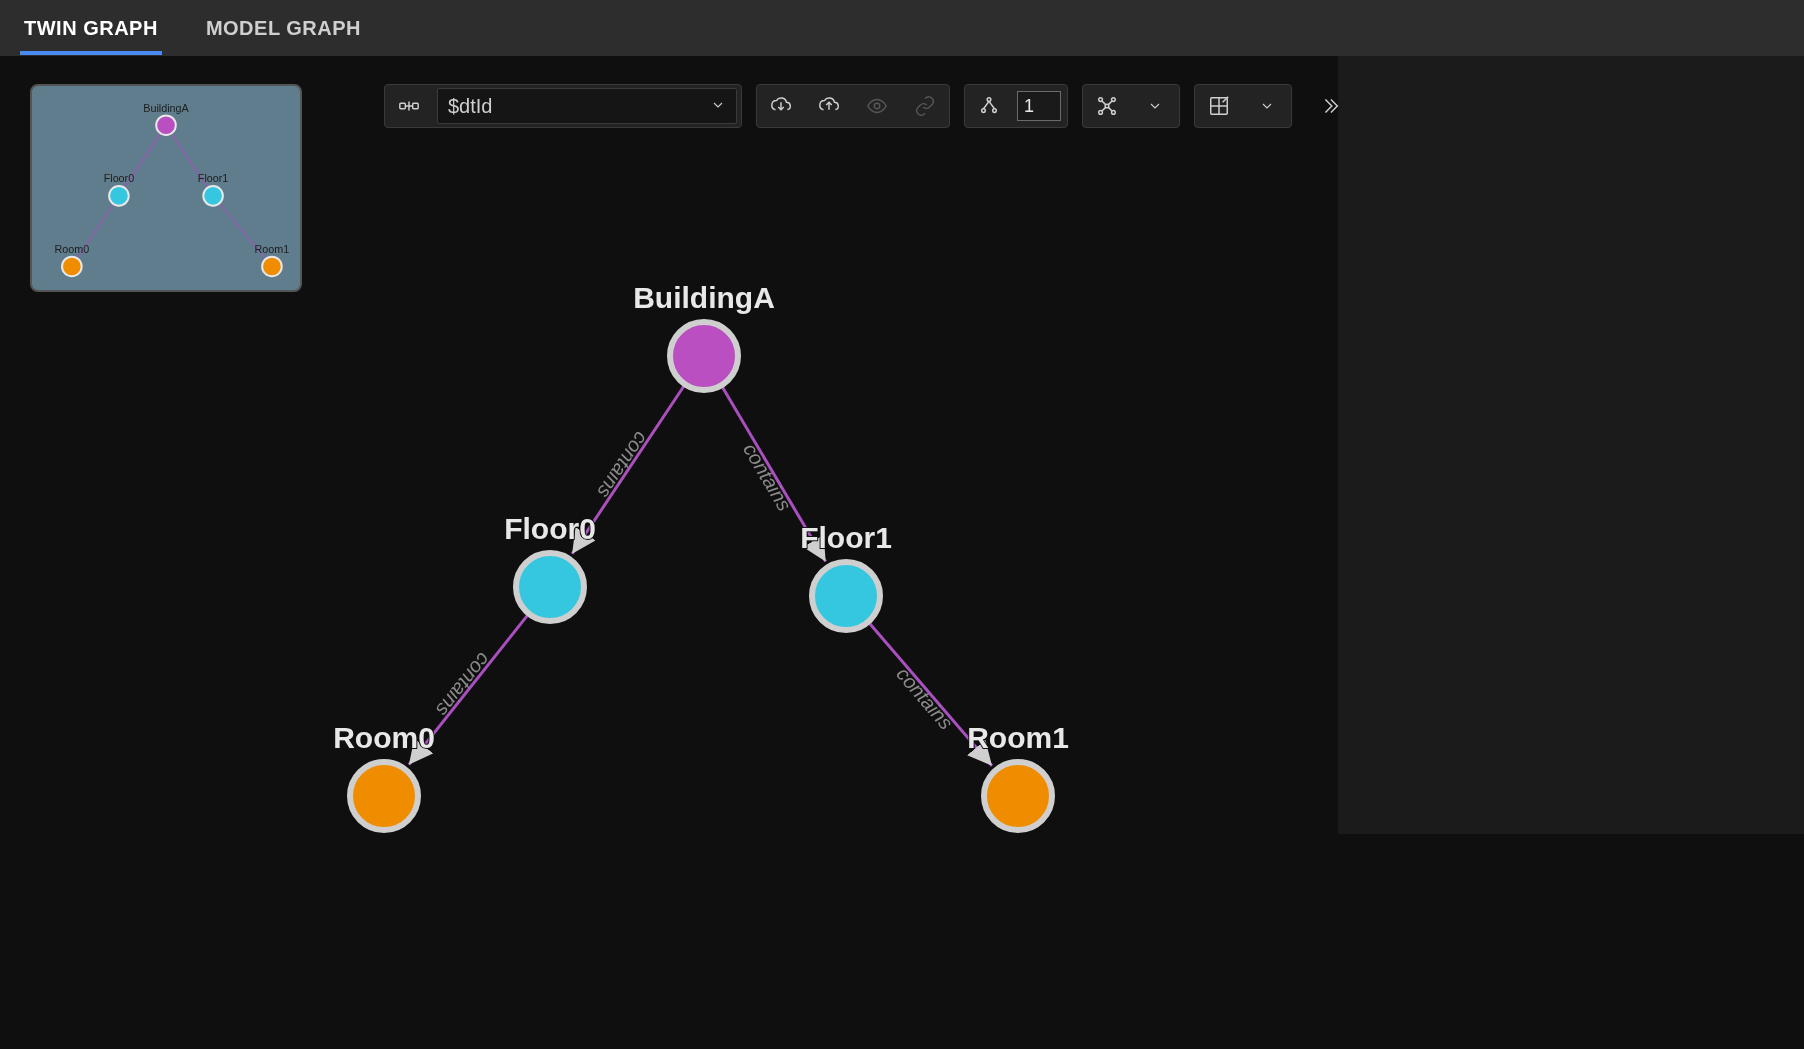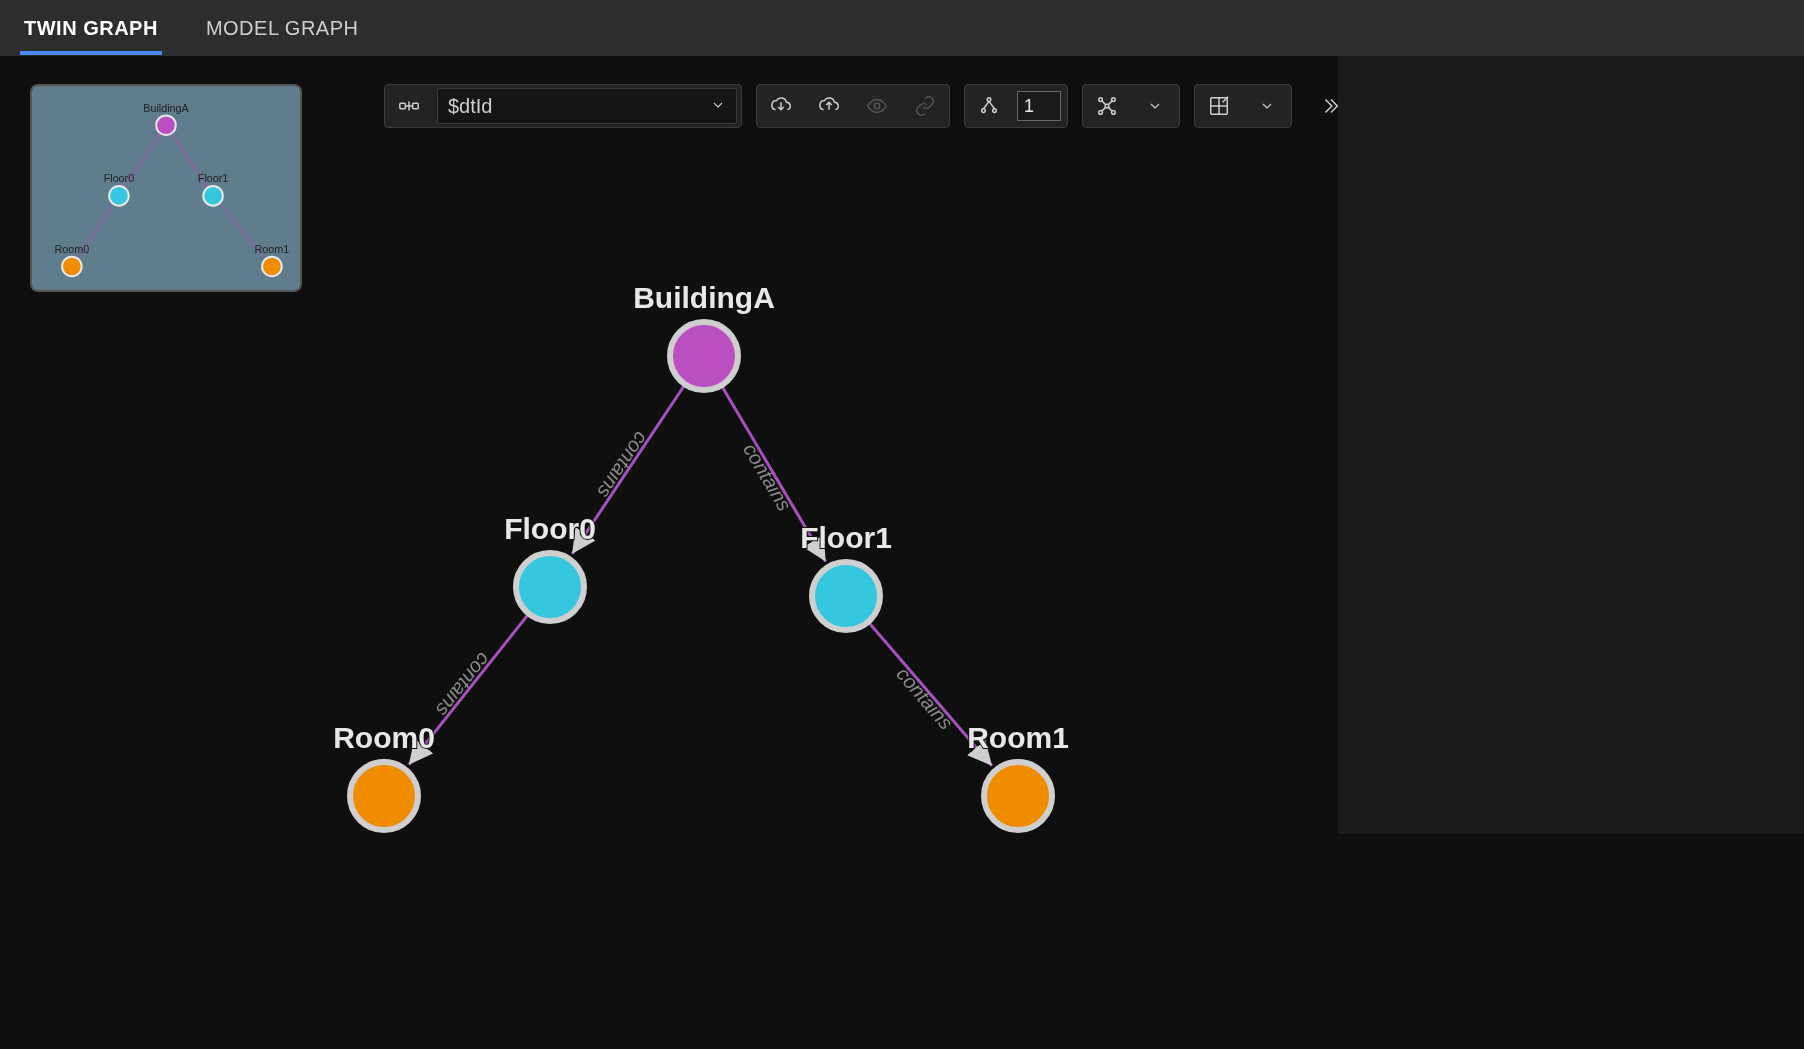--- a/index.html
+++ b/index.html
@@ -1,21 +1,21 @@
 <!DOCTYPE html>
 <html><head>
 <meta charset="utf-8">
 <style>
   * { box-sizing: border-box; margin: 0; padding: 0; }
   html, body { width: 100%; height: 100%; background: #0f0f0f; font-family: "Segoe UI", Arial, sans-serif; color: #e8e8e8; overflow: hidden; }
   .app { width: 1804px; height: 834px; position: relative; background: #0f0f0f; }
 
   
   .tabbar { height: 56px; background: #2d2d2d; display: flex; align-items: center; padding: 0 20px; }
-  .tab { font-size: 20px; font-weight: 400; color: #cfcfcf; margin-right: 40px; padding: 14px 4px; cursor: pointer; position: relative; letter-spacing: .5px; }
+  .tab { font-size: 20px; font-weight: 700; color: #cfcfcf; margin-right: 40px; padding: 14px 4px; cursor: pointer; position: relative; letter-spacing: .5px; }
   .tab.active { font-weight: 700; color: #ffffff; }
   .tab.active::after { content:""; position:absolute; left:0; right:0; bottom:-1px; height:4px; background:#4a8af4; }
 
   
   .content { position: relative; width: 100%; height: calc(100% - 56px); background: #0f0f0f; }
   .content-right-panel { position:absolute; top:0; right:0; width:466px; height:100%; background:#1b1b1b; }
 
   
   .minimap { position:absolute; left:30px; top:28px; width:272px; height:208px; border:2px solid #555; border-radius:8px; background:#5f7d8c; overflow:hidden; }
   .minimap svg { width:100%; height:100%; display:block; }

